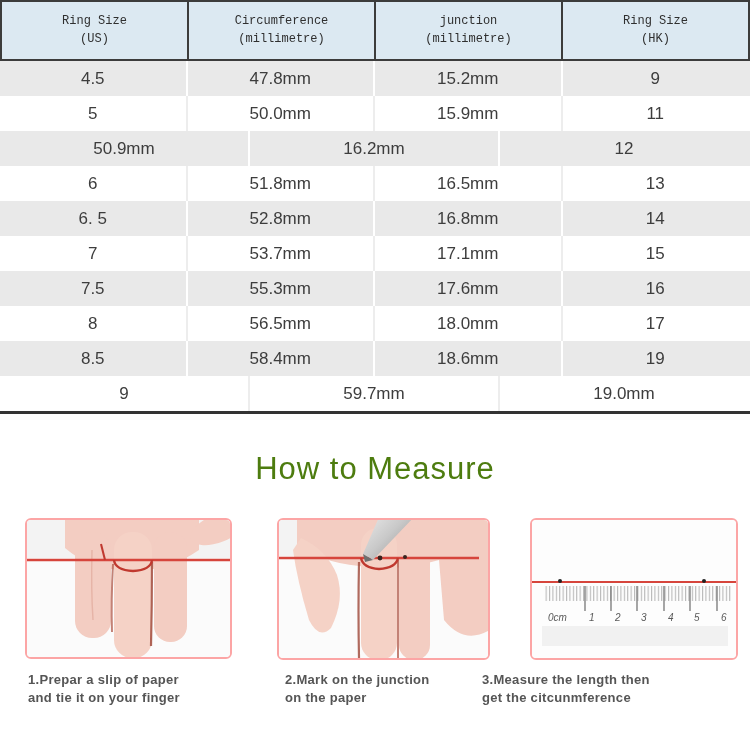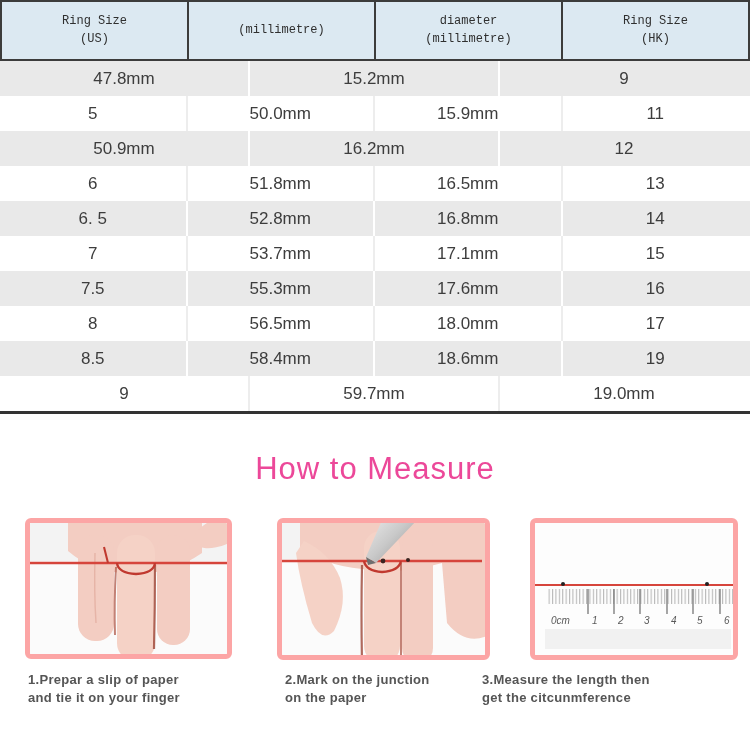--- a/index.html
+++ b/index.html
@@ -26,26 +26,26 @@
   .tcell{
     flex:1;display:flex;align-items:center;justify-content:center;
     font-size:17px;color:#3d3d3d;box-sizing:border-box;
     border-right:2px solid transparent;
   }
   .trow.alt .tcell{border-right-color:#ffffff;}
   .trow.plain .tcell{border-right-color:#ededed;}
   .trow .tcell:last-child{border-right-color:transparent;}
   
   .htm-title{
-    margin-top:37px;text-align:center;font-size:31px;color:#ec4899;
+    margin-top:37px;text-align:center;font-size:31px;color:#4d7c0f;
     letter-spacing:1px;font-weight:400;
   }
   .steps{position:relative;width:750px;height:235px;margin-top:31px;}
   .step-image{
-    position:absolute;top:0;background:#fdfdfd;border:5px solid #fca5a5;
+    position:absolute;top:0;background:#fdfdfd;border:2px solid #fca5a5;
     border-radius:6px;overflow:hidden;box-sizing:border-box;
   }
   .step-image svg{display:block;}
   #img1{left:25px;width:207px;height:141px;}
   #img2{left:277px;width:213px;height:142px;}
   #img3{left:530px;width:208px;height:142px;}
   .caption{
     position:absolute;top:153px;font-size:13px;font-weight:bold;color:#555555;
     line-height:1.42;letter-spacing:0.3px;
   }
@@ -56,33 +56,35 @@
 </head>
 <body>
 
 <div class="size-chart">
   <div class="chart-header">
     <div class="hcell">
       <span>Ring Size</span>
       <span>(US)</span>
     </div>
     <div class="hcell">
+      <span>Circumference</span>
       <span>(millimetre)</span>
     </div>
     <div class="hcell">
-      <span>diameter</span>
+      <span>junction</span>
       <span>(millimetre)</span>
     </div>
     <div class="hcell">
       <span>Ring Size</span>
       <span>(HK)</span>
     </div>
   </div>
   <div class="chart-body">
       <div class="trow alt">
+        <div class="tcell">4.5</div>
         <div class="tcell">47.8mm</div>
         <div class="tcell">15.2mm</div>
         <div class="tcell">9</div>
       </div>
       <div class="trow plain">
         <div class="tcell">5</div>
         <div class="tcell">50.0mm</div>
         <div class="tcell">15.9mm</div>
         <div class="tcell">11</div>
       </div>

